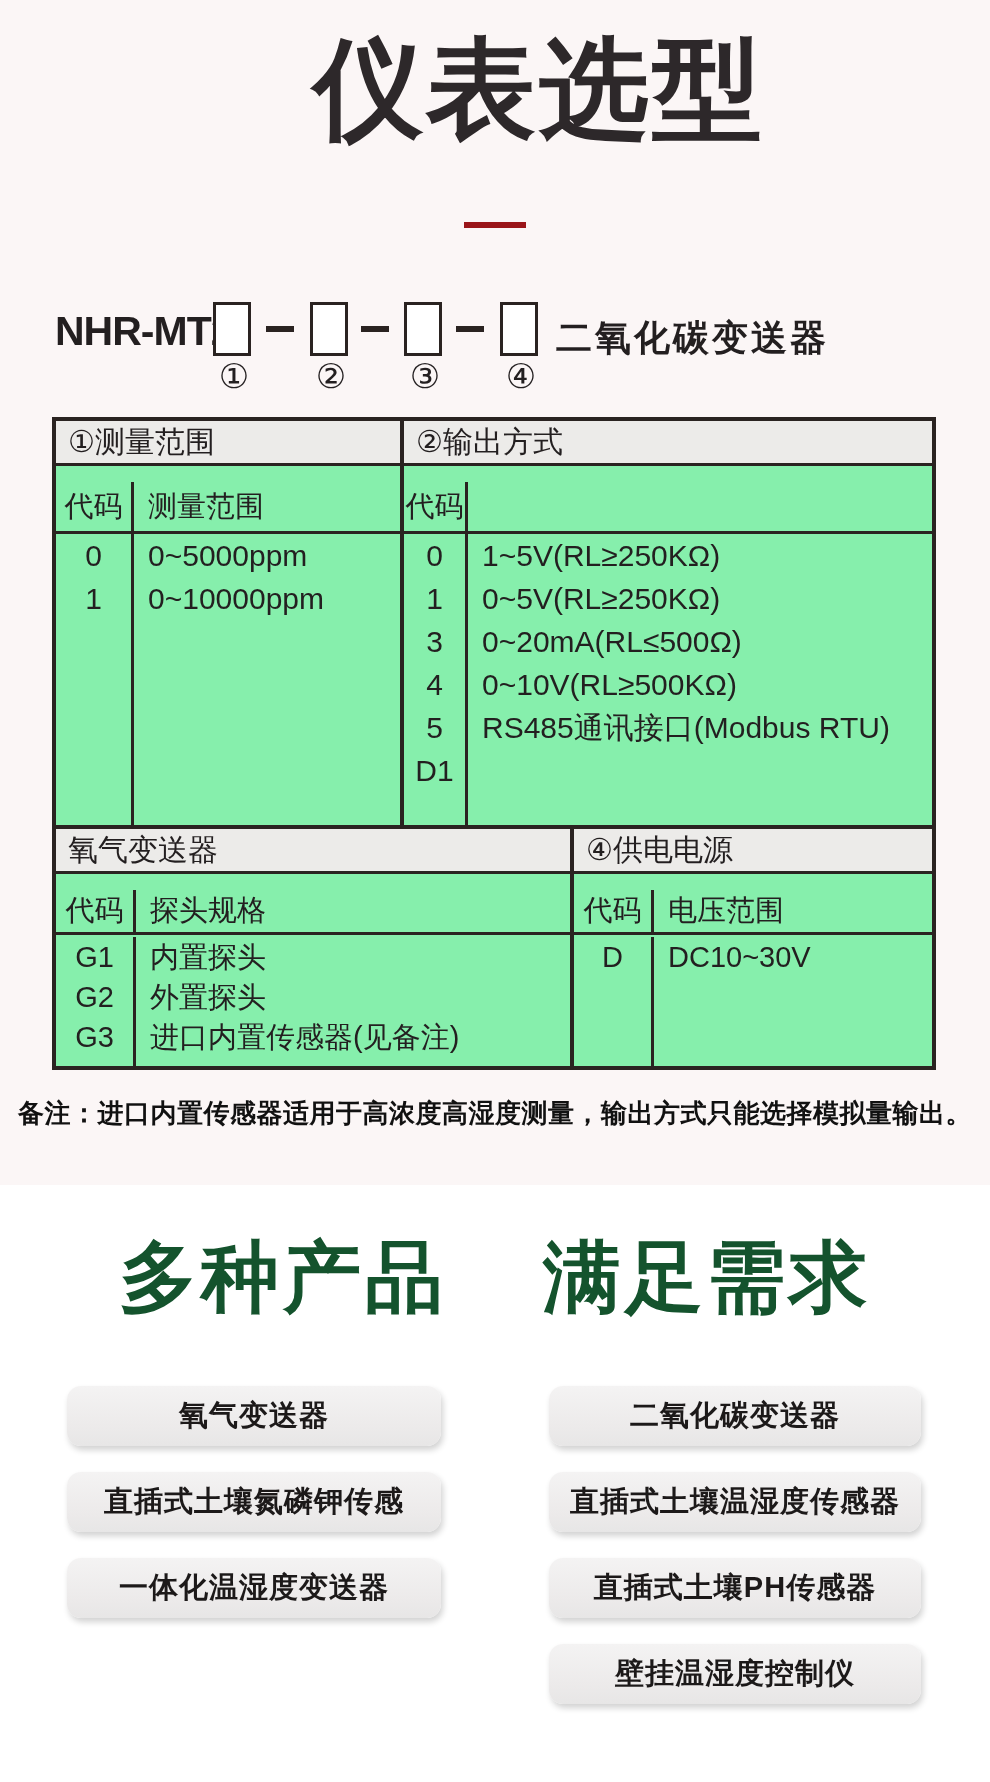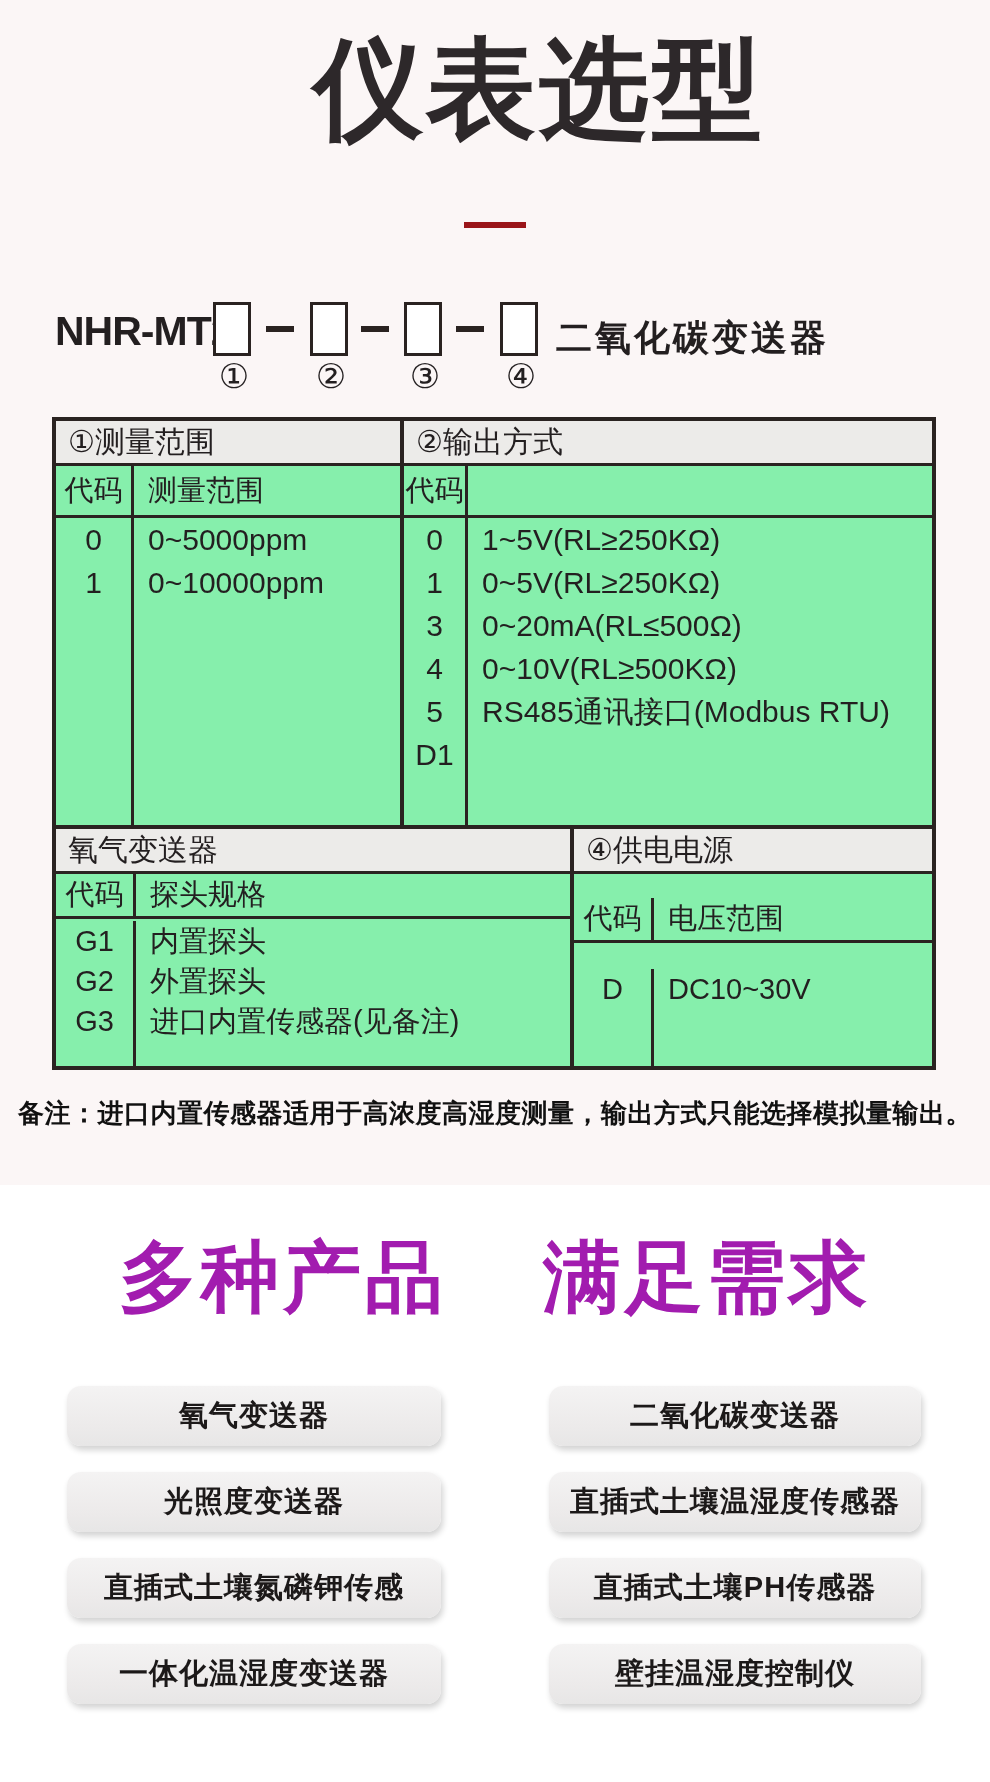--- a/index.html
+++ b/index.html
@@ -34,47 +34,47 @@
     position:absolute;left:52px;top:417px;width:884px;height:653px;
     border:4px solid #2a2321;box-sizing:border-box;background:#86efac;
     display:flex;flex-direction:column;
   }
   .trow-a{height:404px;display:flex;flex-shrink:0;}
   .trow-b{flex:1;display:flex;border-top:4px solid #2a2321;}
   .sub{display:flex;flex-direction:column;box-sizing:border-box;}
   .sub-l-a{width:348px;border-right:4px solid #2a2321;}
   .sub-r-a{flex:1;}
   .sub-l-b{width:518px;border-right:4px solid #2a2321;}
-  .sub-r-b{flex:1;gap:24px;}
+  .sub-r-b{flex:1;}
   .band{
     height:42px;flex-shrink:0;background:#ecebe9;border-bottom:3px solid #2a2321;
     font-size:30px;line-height:42px;padding-left:12px;color:#231f20;
   }
-  .colhdr{height:49px;flex-shrink:0;display:flex;border-bottom:3px solid #2a2321;font-size:29px;}
+  .colhdr{height:49px;flex-shrink:0;display:flex;border-bottom:3px solid #2a2321;font-size:29px;margin-top:16px;}
   .colhdr .code-h{display:flex;align-items:center;justify-content:center;border-right:3px solid #2a2321;box-sizing:border-box;flex-shrink:0;}
   .colhdr .val-h{display:flex;align-items:center;padding-left:14px;}
   .tdata{flex:1;display:flex;}
   .col-codes{display:flex;flex-direction:column;border-right:3px solid #2a2321;box-sizing:border-box;flex-shrink:0;}
   .col-vals{display:flex;flex-direction:column;flex:1;}
   .cw78{width:78px;} .cw64{width:64px;} .cw80{width:80px;}
   .cell{height:43px;line-height:43px;font-size:30px;color:#231f20;flex-shrink:0;}
   .code-cell{text-align:center;}
   .val-cell{padding-left:14px;}
   .trow-b .cell{height:40px;line-height:40px;font-size:29px;}
   .trow-b .colhdr{height:42px;}
   .trow-b .tdata{padding-top:2px;}
 
   
   .note{position:absolute;left:0;top:1096px;width:990px;text-align:center;
     font-size:26px;font-weight:700;color:#111111;letter-spacing:0.5px;}
 
   
   .products-heading{
     position:absolute;left:0;top:1238px;width:990px;display:flex;justify-content:center;gap:96px;
-    font-size:78px;font-weight:900;color:#a21caf;letter-spacing:4px;line-height:1.0;
+    font-size:78px;font-weight:900;color:#14532d;letter-spacing:4px;line-height:1.0;
   }
   .btn-col{position:absolute;top:1386px;display:flex;flex-direction:column;gap:26px;}
   .btn-col-left{left:67px;width:374px;}
   .btn-col-right{left:549px;width:372px;}
   .pbtn{
     height:60px;border-radius:14px;
     background:linear-gradient(180deg,#f4f3f3 0%,#eceaea 70%,#e7e6e6 100%);
     box-shadow:2px 4px 6px rgba(0,0,0,0.18);
     display:flex;align-items:center;justify-content:center;
     font-size:29px;font-weight:700;color:#1c1919;letter-spacing:1px;
@@ -188,21 +188,20 @@
 
   <div class="note">备注：进口内置传感器适用于高浓度高湿度测量，输出方式只能选择模拟量输出。</div>
 
   <div class="products-heading">
     <span>多种产品</span>
     <span>满足需求</span>
   </div>
 
   <div class="btn-col btn-col-left">
       <div class="pbtn">氧气变送器</div>
-      <div class="pbtn">光照度变送器</div>
       <div class="pbtn">直插式土壤氮磷钾传感</div>
       <div class="pbtn">一体化温湿度变送器</div>
     </div>
   <div class="btn-col btn-col-right">
       <div class="pbtn">二氧化碳变送器</div>
       <div class="pbtn">直插式土壤温湿度传感器</div>
       <div class="pbtn">直插式土壤PH传感器</div>
       <div class="pbtn">壁挂温湿度控制仪</div>
     </div>
 </div>

